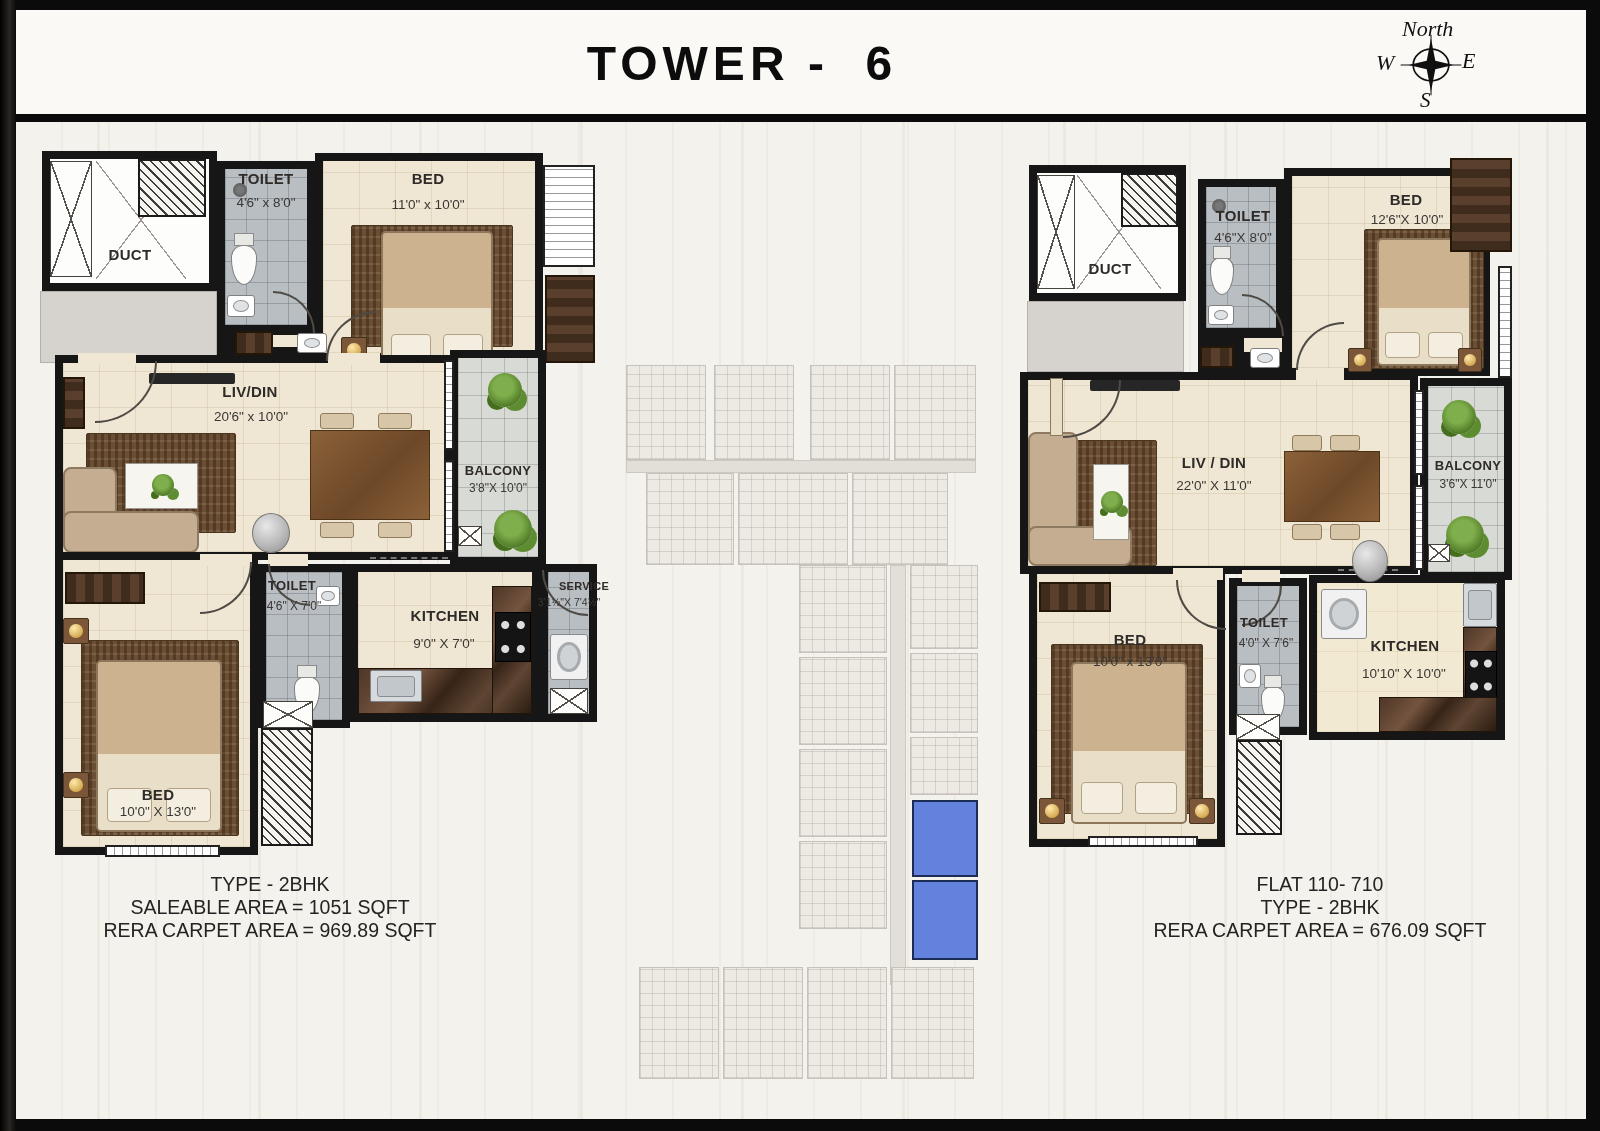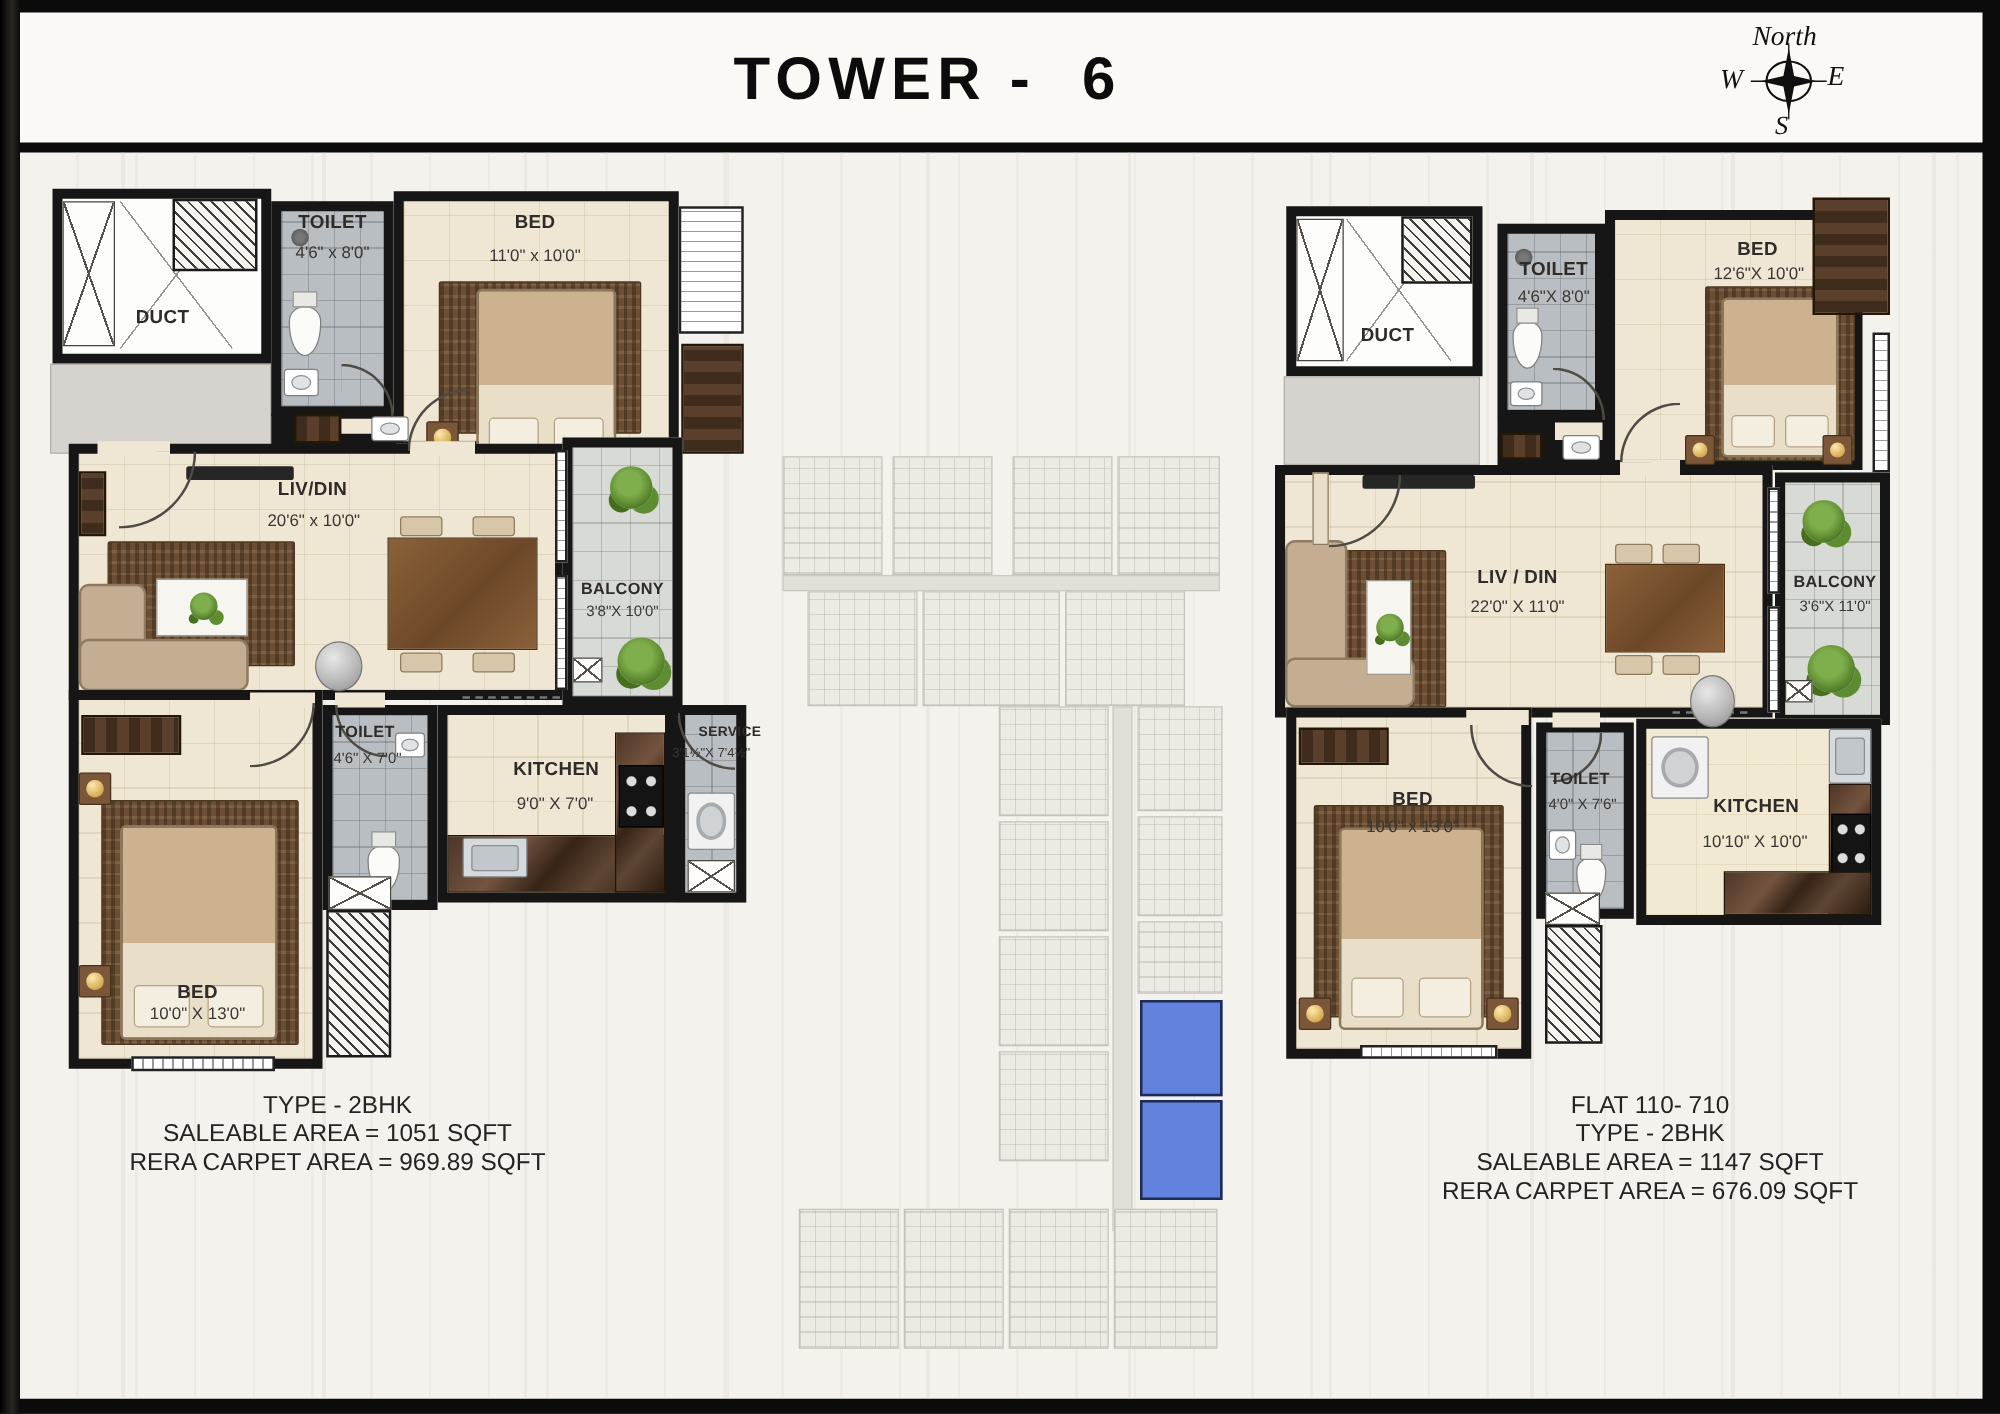--- a/index.html
+++ b/index.html
@@ -361,18 +361,17 @@
 
     <div class="info" style="left:66px;top:751px;width:380px;">
       <div>TYPE - 2BHK</div>
       <div>SALEABLE AREA = 1051 SQFT</div>
       <div>RERA CARPET AREA = 969.89 SQFT</div>
     </div>
 
     <div class="info" style="left:1116px;top:751px;width:380px;">
       <div>FLAT 110- 710</div>
       <div>TYPE - 2BHK</div>
-      <div>SALEABLE AREA = 1147 SQFT</div>
       <div>RERA CARPET AREA = 676.09 SQFT</div>
     </div>
 
   </div>
 </div>
 
 </body></html>

